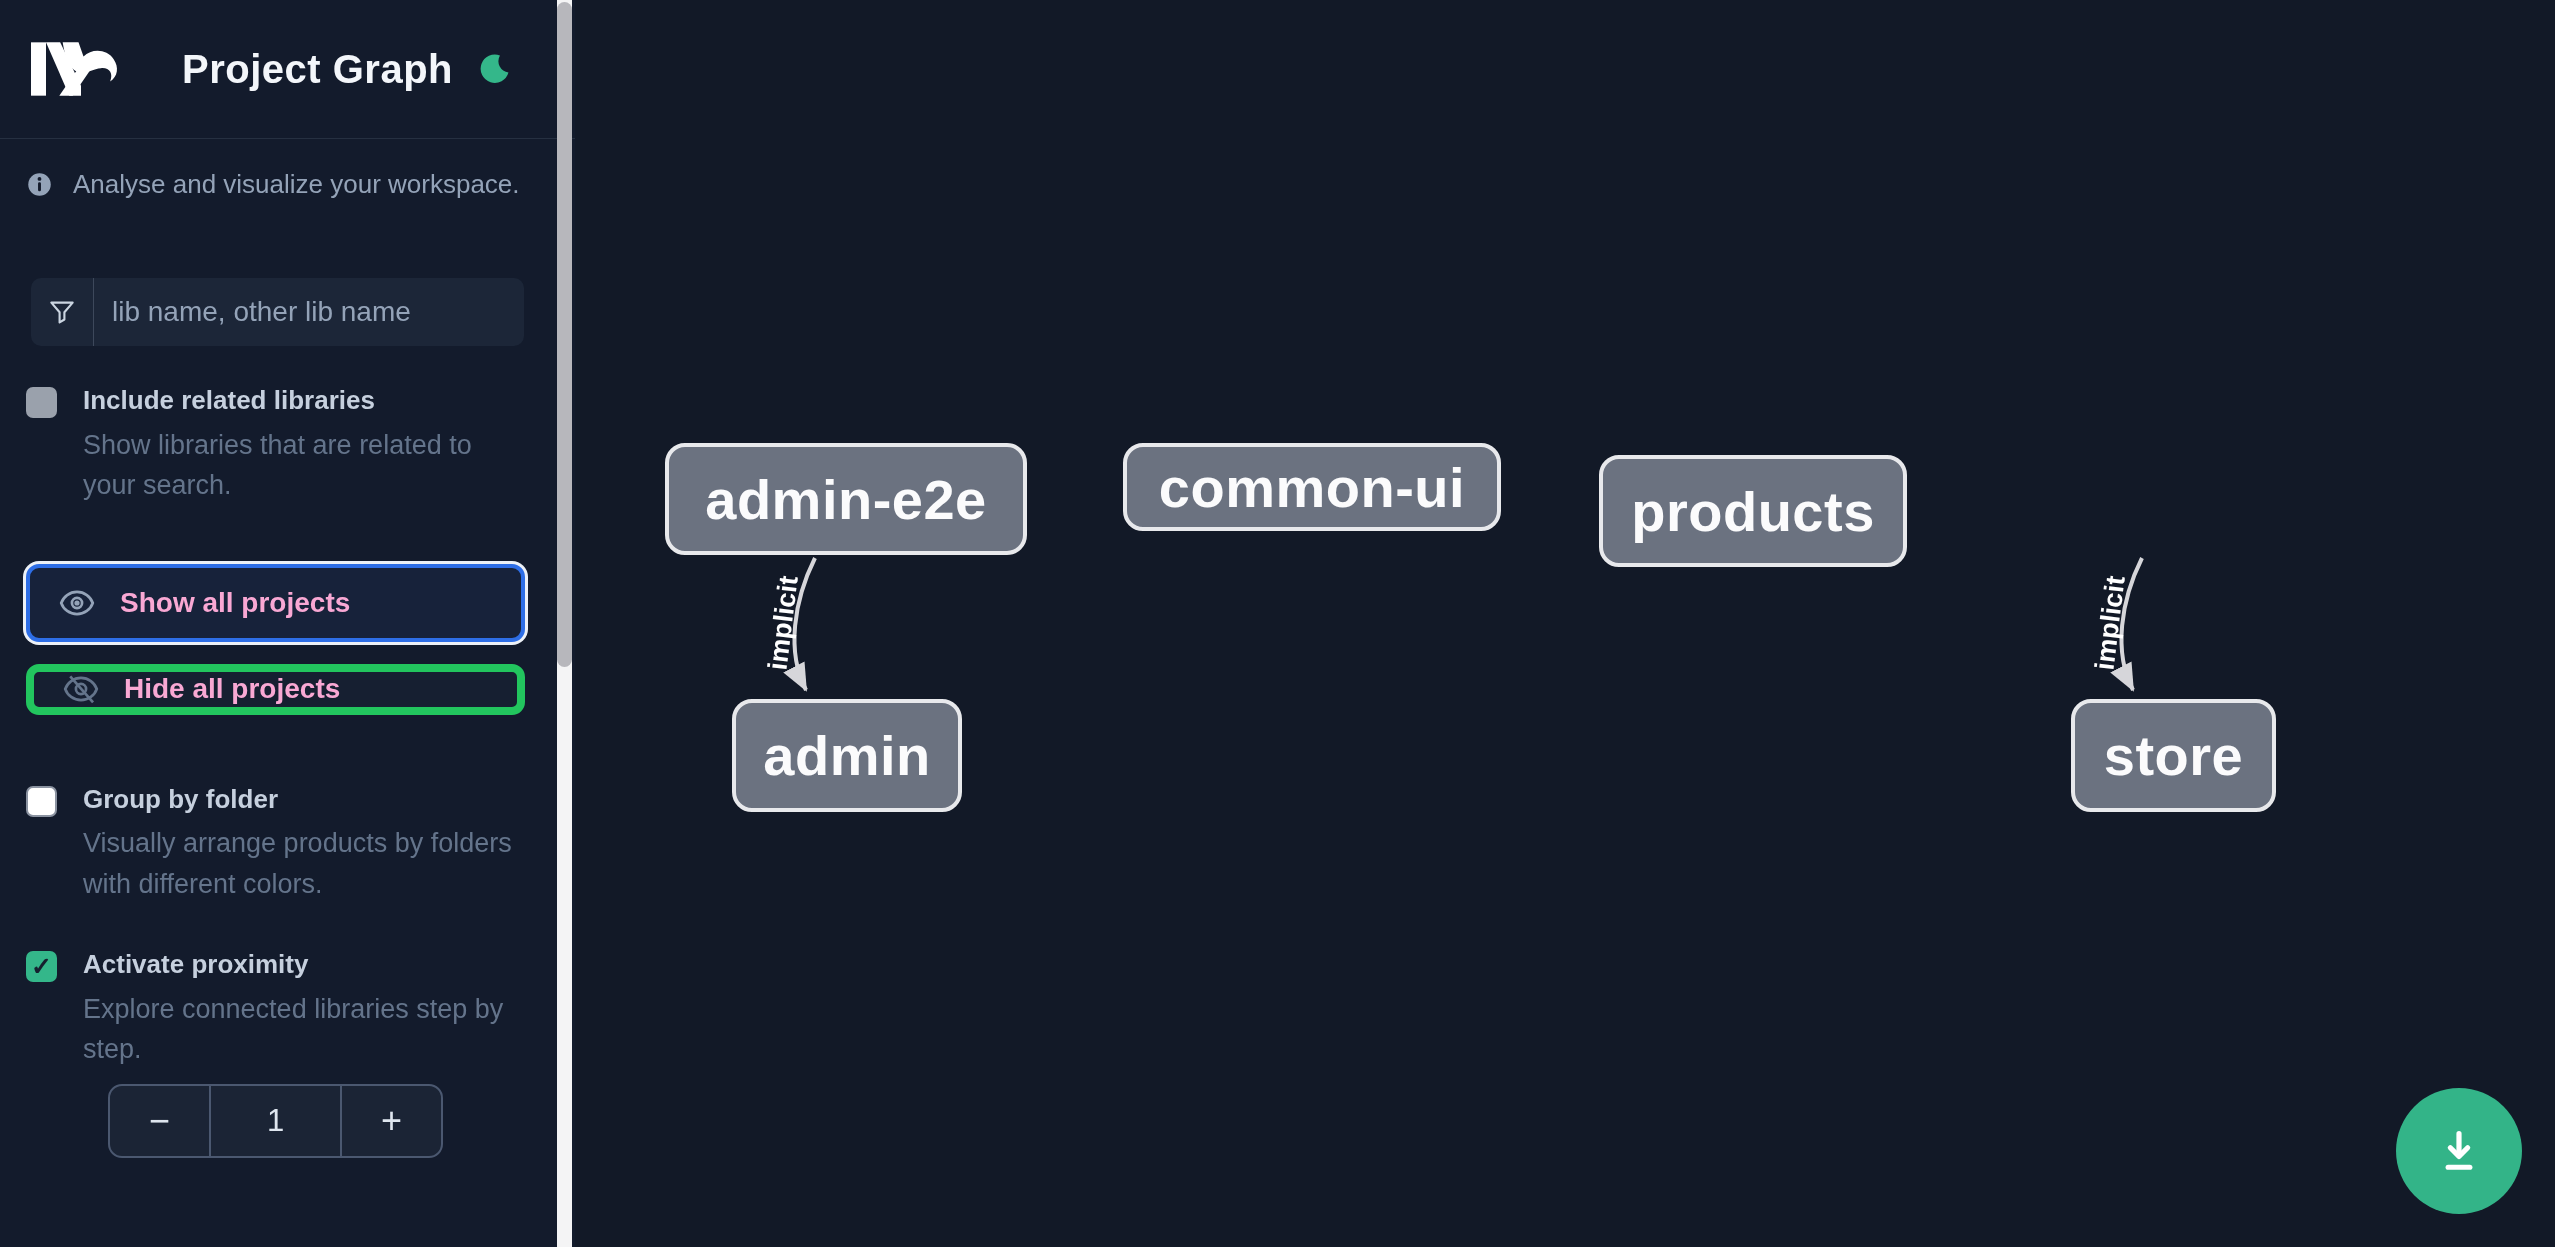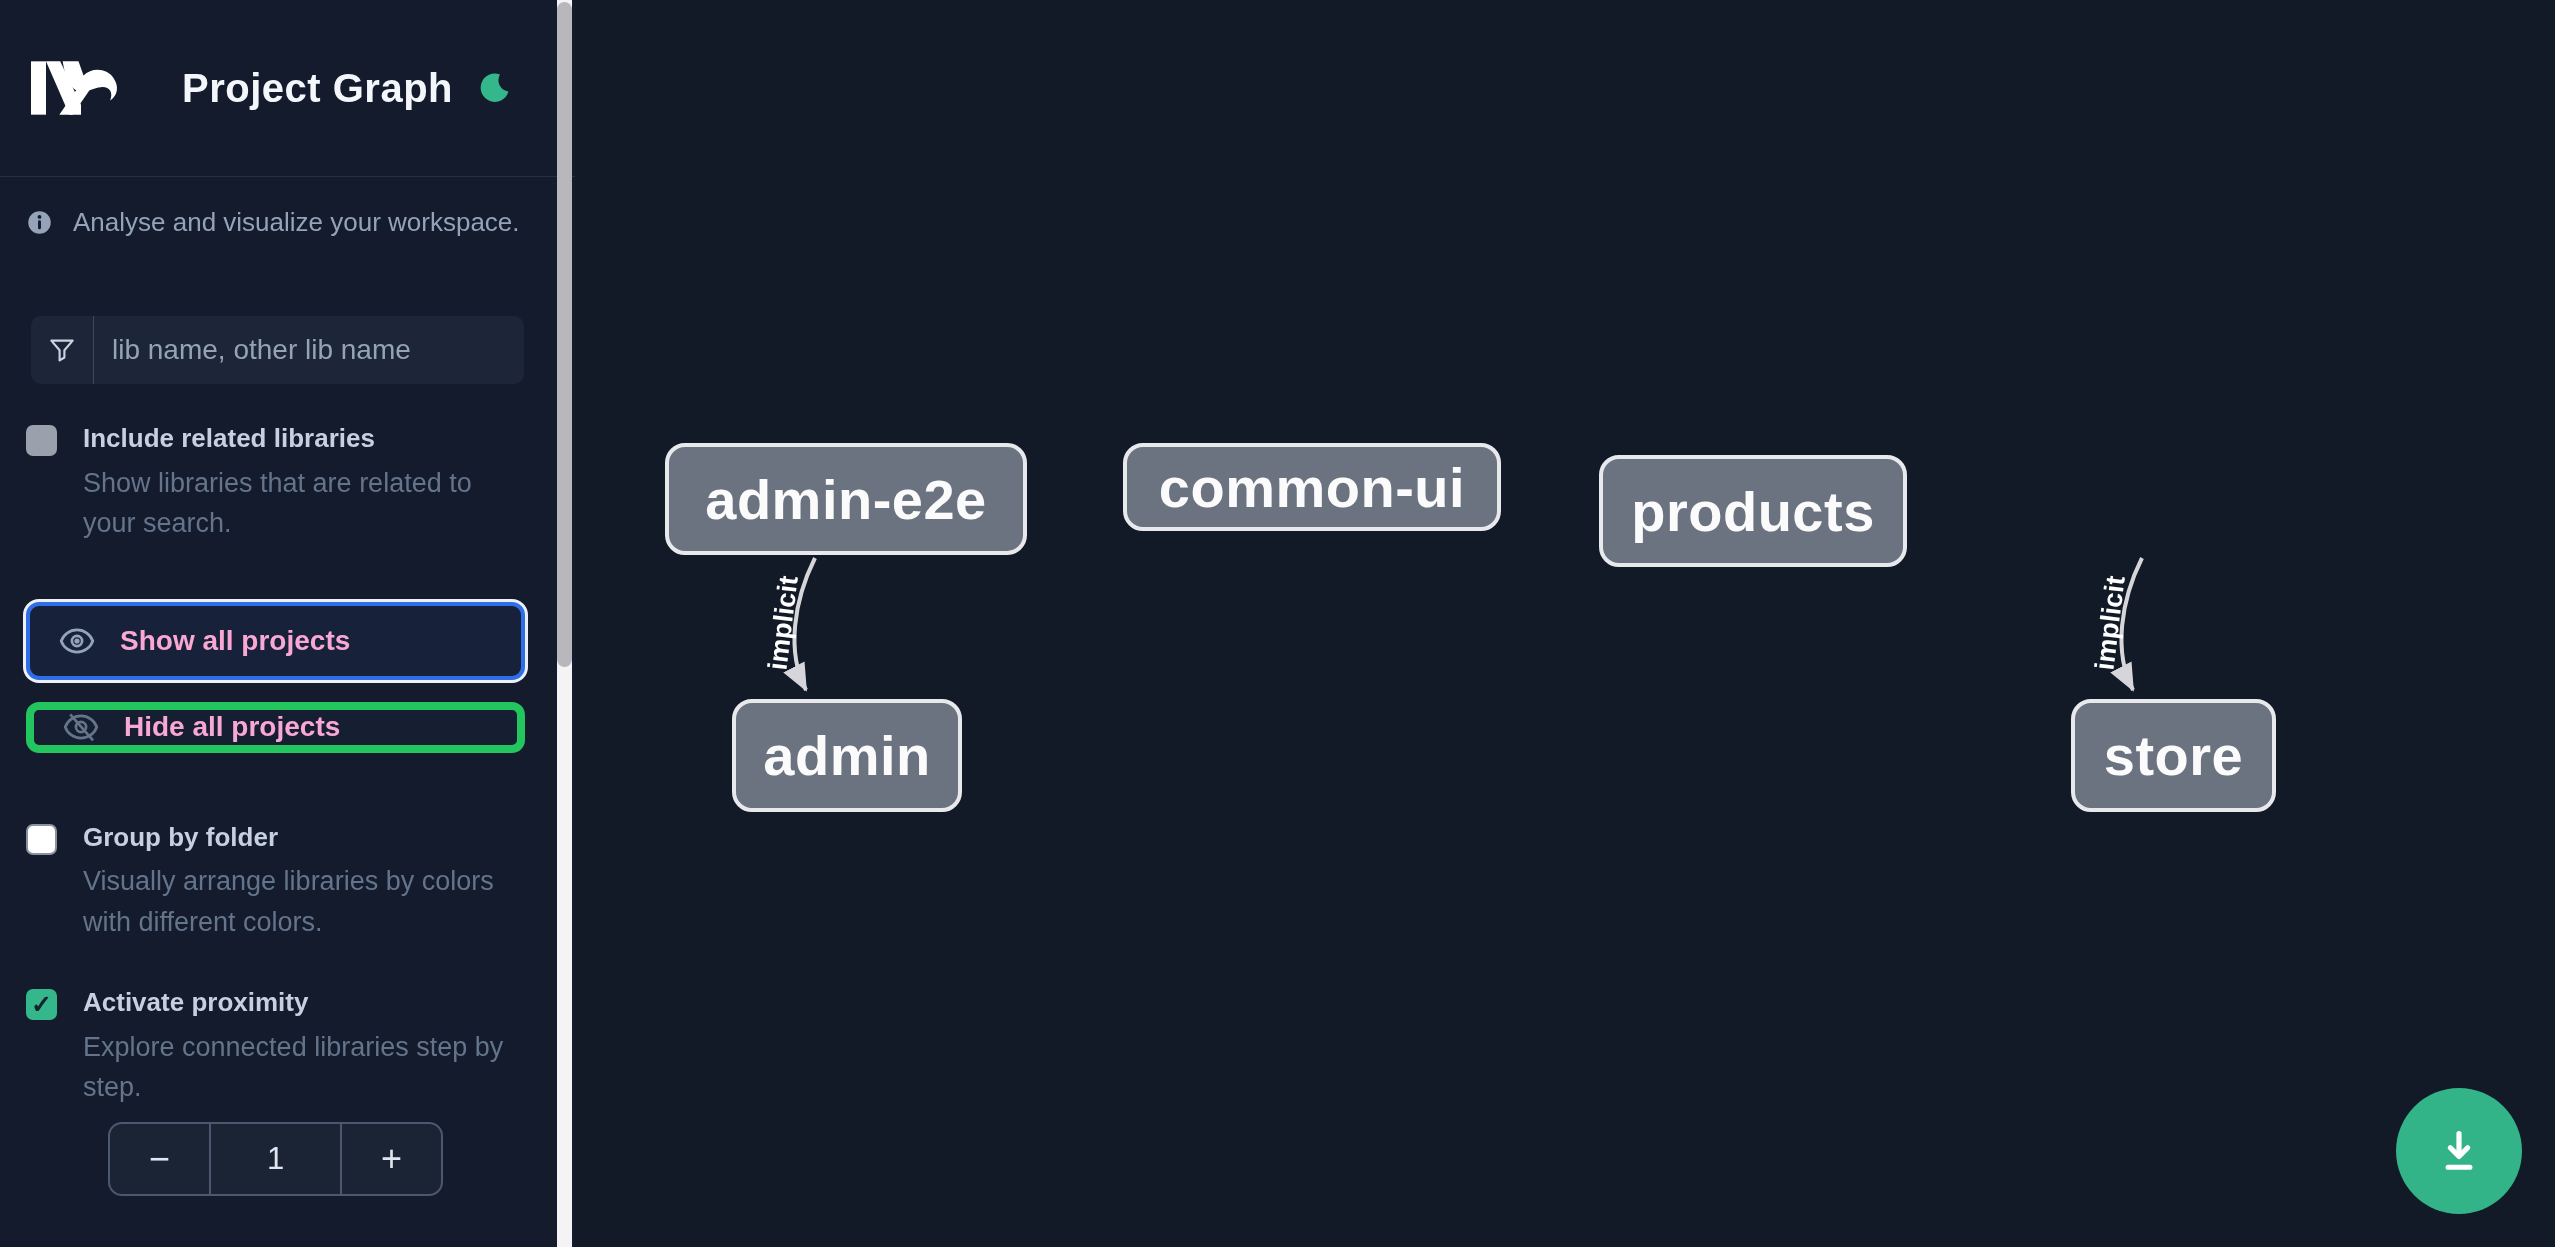--- a/index.html
+++ b/index.html
@@ -7,21 +7,21 @@
     font-family:"Liberation Sans", sans-serif; background:#121927; }
 
   
   .sidebar { position:absolute; left:0; top:0; width:575px; height:1247px;
     background:#131b2c; }
   .sidebar-scroll-track { position:absolute; left:557px; top:0; width:15px; height:1247px;
     background:#f4f4f5; }
   .sidebar-scroll-thumb { position:absolute; left:557px; top:2px; width:15px; height:665px;
     background:#b7b7bc; border-radius:8px; }
 
-  .side-header { height:177px; border-bottom:1px solid #263041;
+  .side-header { height:139px; border-bottom:1px solid #263041;
     display:flex; align-items:center; padding:0 0 0 26px; }
   .logo-svg { width:100px; height:70px; flex:none; }
   .app-title { margin-left:56px; font-size:40px; font-weight:600; color:#f3f6fa; letter-spacing:.5px; }
   .theme-toggle { margin-left:auto; margin-right:60px; width:40px; height:40px;
     display:flex; align-items:center; justify-content:center; cursor:pointer; background:none; border:none; }
 
   .tagline { display:flex; align-items:center; gap:20px; margin:30px 26px 0 26px;
     color:#94a3b8; font-size:26px; }
   .tagline svg { flex:none; }
 
@@ -143,21 +143,21 @@
       <circle cx="12" cy="12" r="3.2"></circle>
       <line x1="5.2" y1="4" x2="19.6" y2="20.4"></line>
     </svg>
     <span class="lbl">Hide all projects</span>
   </button>
 
   <div class="toggle-row mt-hide-group">
     <span class="checkbox white"></span>
     <div class="col">
       <div class="toggle-label">Group by folder</div>
-      <div class="toggle-desc">Visually arrange libraries by colors with different colors.</div>
+      <div class="toggle-desc">Visually arrange products by folders with different colors.</div>
     </div>
   </div>
 
   <div class="toggle-row mt-group-prox">
     <span class="checkbox green"></span>
     <div class="col">
       <div class="toggle-label">Activate proximity</div>
       <div class="toggle-desc">Explore connected libraries step by step.</div>
     </div>
   </div>

